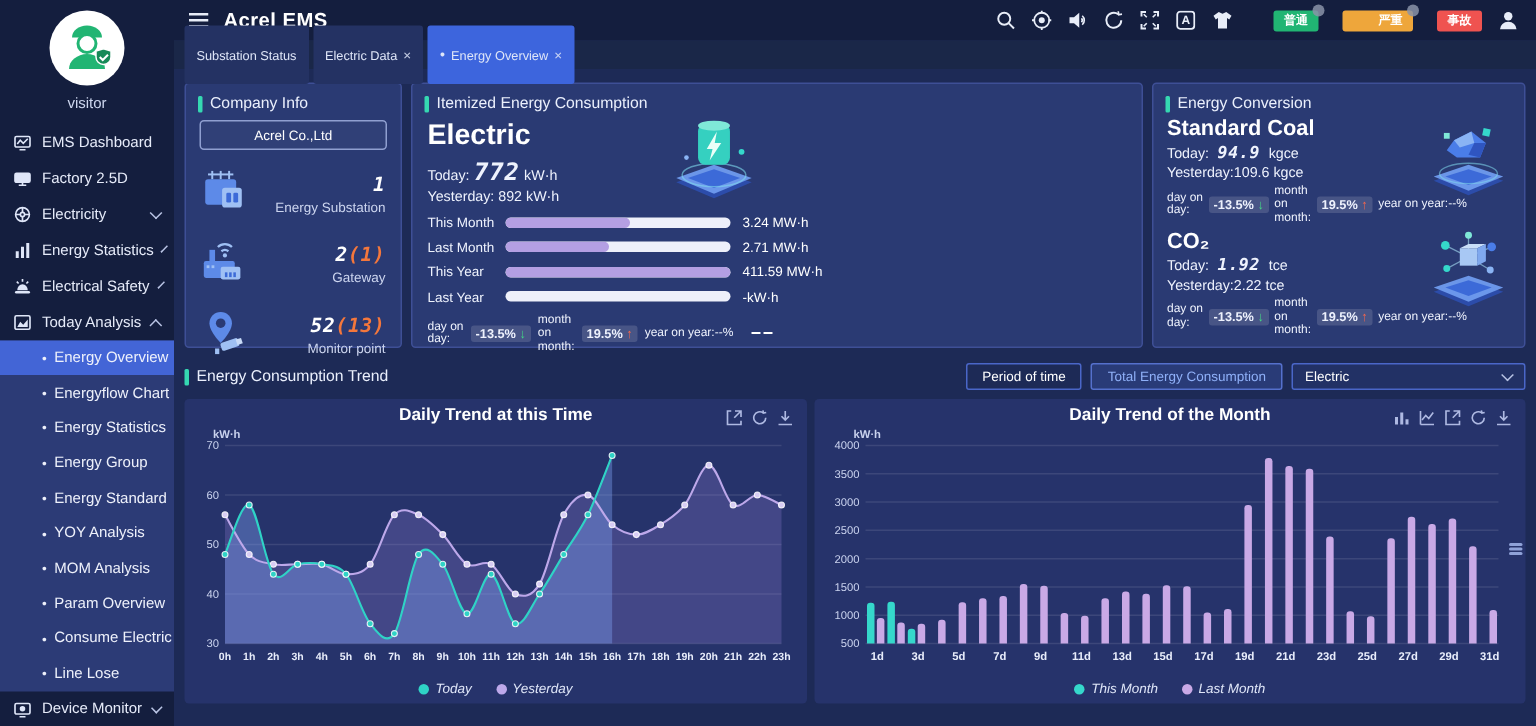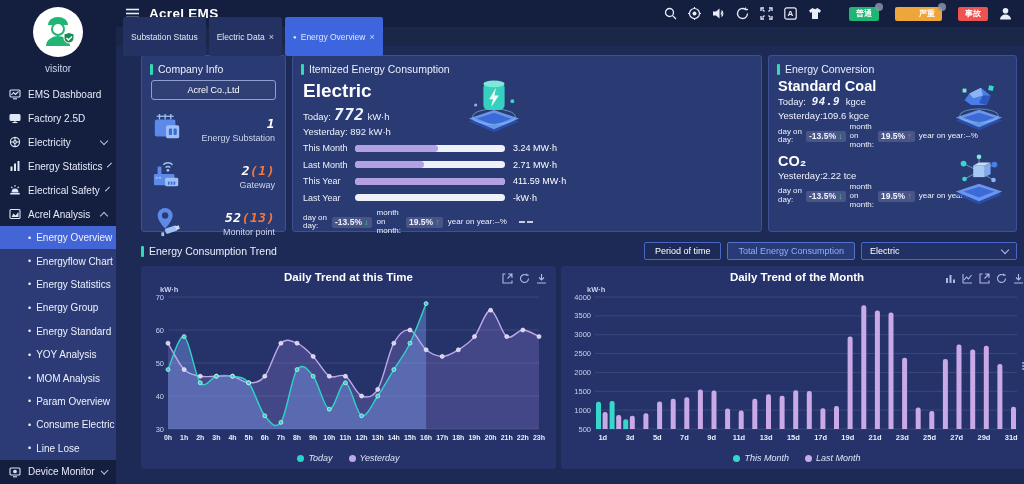--- a/index.html
+++ b/index.html
@@ -26,21 +26,21 @@
   .hdr-ic{display:flex;cursor:pointer;}
   .badge{position:relative;height:14px;line-height:14px;border-radius:2px;font-size:8px;padding:0 7px;color:#fff;cursor:pointer;margin-left:16px;font-weight:bold;}
   .badge .bdot{position:absolute;top:-4px;right:-4px;width:8px;height:8px;border-radius:50%;background:#8a93a8;opacity:.85;}
   
   .tabbar{position:absolute;left:116px;top:27px;width:908px;height:19px;background:#1a2748;display:flex;align-items:center;padding-left:7px;gap:3px;box-sizing:border-box;z-index:4;}
   .tab{height:15px;padding:12px 8px;font-size:8.5px;background:#243263;color:#dfe6f8;display:flex;align-items:center;gap:4px;border-radius:2px;cursor:pointer;white-space:nowrap;text-align:center;}
   .tab.active{background:#3d65dd;}
   .tab .adot{font-size:6px;}
   .tab .x{font-size:9px;opacity:.85;cursor:pointer;}
   
-  .content{position:absolute;left:116px;top:46px;width:908px;height:438px;box-sizing:border-box;padding:9px 7px 6px 25px;}
+  .content{position:absolute;left:116px;top:46px;width:908px;height:438px;box-sizing:border-box;padding:9px 7px 6px 7px;}
   .row1{display:flex;gap:6px;height:177px;margin-bottom:7px;}
   .panel{background:#2a3a73;border:1px solid #3e4f96;border-radius:3px;box-sizing:border-box;position:relative;}
   .ptitle{display:flex;align-items:flex-start;gap:5px;padding:7px 8px 0 8px;font-size:10.5px;color:#eaeffc;line-height:1.15;}
   .pbar{flex:none;width:3px;height:11px;background:#35d8b2;margin-top:1px;border-radius:1px;}
   
   .company{width:145px;flex:none;}
   .cname{margin:5px 9px 2px 9px;border:1px solid #8f9fd0;border-radius:3px;text-align:center;font-size:9px;padding:4px 2px;color:#fff;background:rgba(255,255,255,0.03);}
   .stat-row{display:flex;align-items:center;padding:5px 10px 0 10px;height:42px;}
   .stat-txt{margin-left:auto;text-align:right;}
   .stat-val{font-size:13px;}
@@ -173,21 +173,21 @@
     <span class="lbl">Electrical Safety</span>
           <span class="chev"></span>
         </div>
         <div class="nav-item">
           <span style="display:flex;">
             <svg width="12" height="12" viewBox="0 0 12 12">
               <rect x="1" y="1.5" width="10" height="9" rx="1" fill="none" stroke="#dfe6f8" stroke-width="1.1"></rect>
               <path d="M2.5 9 L4.5 5.5 6.5 7.5 9.5 4 V9 Z" fill="#dfe6f8"></path>
             </svg>
           </span>
-    <span class="lbl">Acrel Analysis</span>
+    <span class="lbl">Today Analysis</span>
           <span class="chev up"></span>
         </div>
       </div>
     <div id="nav-sub" class="submenu">
         <div class="sub-item active">
           <span class="dot">•</span>
           <span>Energy Overview</span>
         </div>
         <div class="sub-item">
           <span class="dot">•</span>
@@ -482,20 +482,21 @@
   <span class="chip">-13.5% <span class="down">↓</span></span>
   <span class="ml">month
 on
 month:</span>
   <span class="chip">19.5% <span class="up">↑</span></span>
   <span>year on year:--%</span>
               </div>
             </div>
             <div class="csec">
               <div class="cname2">CO₂</div>
+    <div class="small-line">Today: <span class="digital">1.92</span> tce</div>
     <div class="small-line">Yesterday:2.22 tce</div>
     <div class="comp">
                 <span class="ml">day on
 day:</span>
   <span class="chip">-13.5% <span class="down">↓</span></span>
   <span class="ml">month
 on
 month:</span>
   <span class="chip">19.5% <span class="up">↑</span></span>
   <span>year on year:--%</span>

